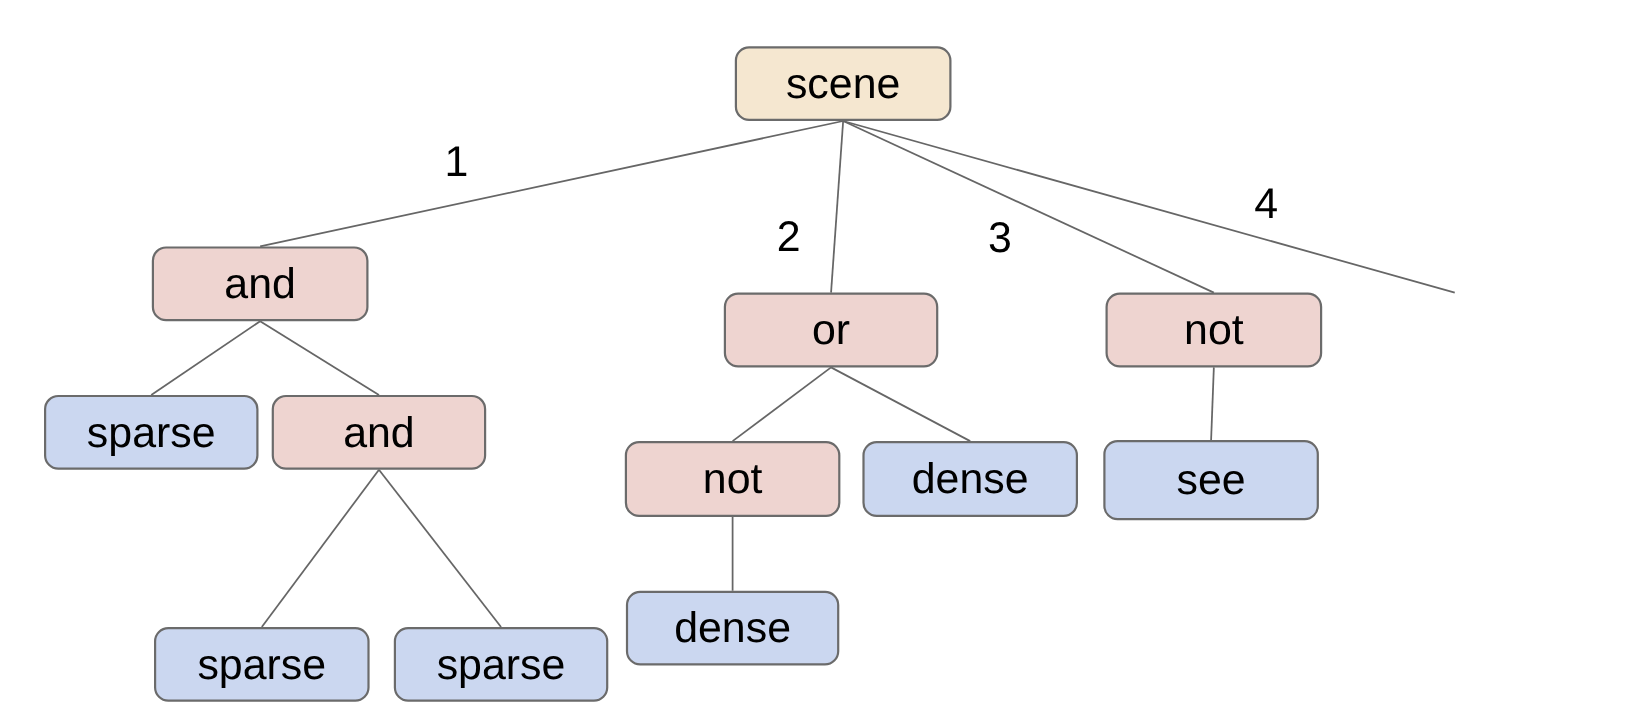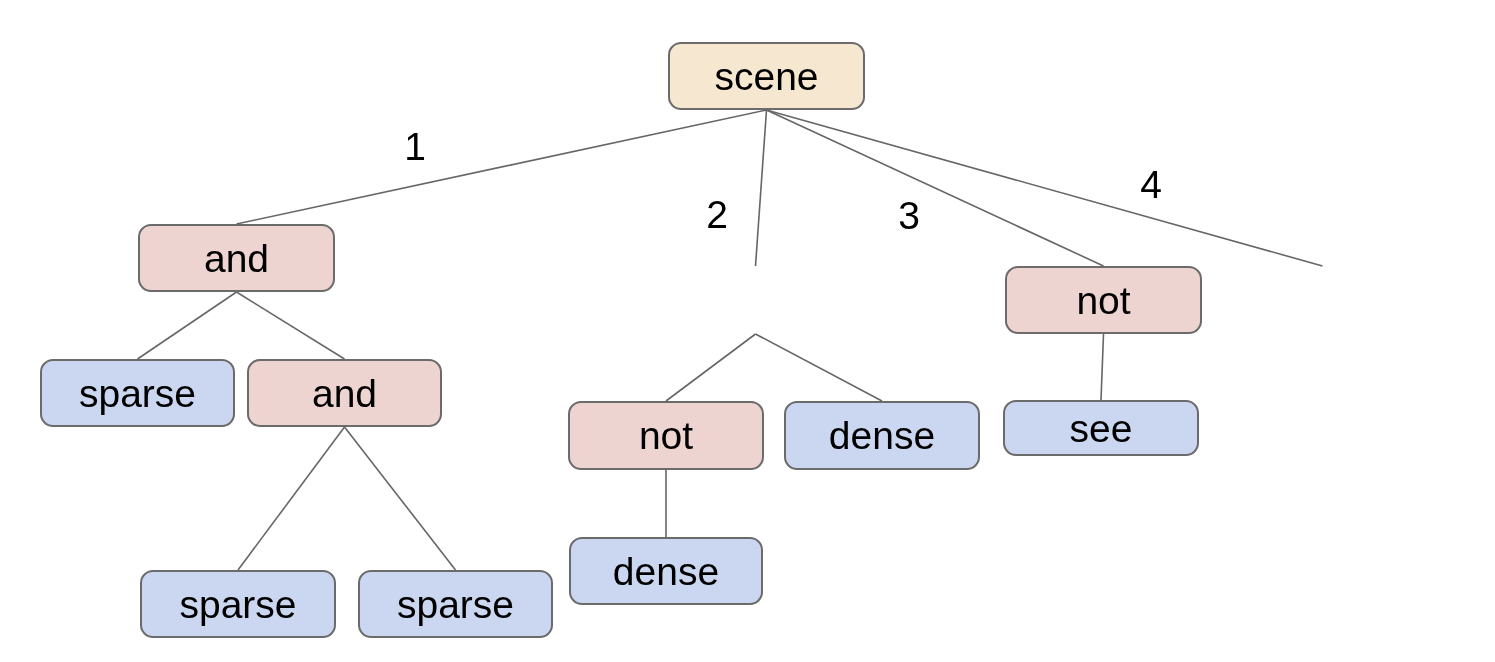--- a/index.html
+++ b/index.html
@@ -67,23 +67,24 @@
       <line x1="666" y1="470" x2="666" y2="537" stroke="#666666" stroke-width="1.6"></line>
       <line x1="1103.5" y1="334" x2="1101" y2="400" stroke="#666666" stroke-width="1.6"></line>
       <text x="415" y="160" class="edge-label">1</text>
       <text x="717" y="228" class="edge-label">2</text>
       <text x="909" y="229" class="edge-label">3</text>
       <text x="1151" y="198" class="edge-label">4</text>
     </svg>
   <div id="node-layer">
       <div class="node" style="left: 668px; top: 42px; width: 197px; height: 68px; background: rgb(245, 231, 208); border-color: rgb(107, 107, 107); color: rgb(0, 0, 0);">scene</div>
       <div class="node" style="left: 138px; top: 224px; width: 197px; height: 68px; background: rgb(238, 212, 208); border-color: rgb(107, 107, 107); color: rgb(0, 0, 0);">and</div>
+      <div class="node" style="left: 658px; top: 266px; width: 195px; height: 68px; background: rgb(238, 212, 208); border-color: rgb(107, 107, 107); color: rgb(0, 0, 0);">or</div>
       <div class="node" style="left: 1005px; top: 266px; width: 197px; height: 68px; background: rgb(238, 212, 208); border-color: rgb(107, 107, 107); color: rgb(0, 0, 0);">not</div>
       <div class="node" style="left: 40px; top: 359px; width: 195px; height: 68px; background: rgb(203, 215, 240); border-color: rgb(107, 107, 107); color: rgb(0, 0, 0);">sparse</div>
       <div class="node" style="left: 247px; top: 359px; width: 195px; height: 68px; background: rgb(238, 212, 208); border-color: rgb(107, 107, 107); color: rgb(0, 0, 0);">and</div>
       <div class="node" style="left: 568px; top: 401px; width: 196px; height: 69px; background: rgb(238, 212, 208); border-color: rgb(107, 107, 107); color: rgb(0, 0, 0);">not</div>
       <div class="node" style="left: 784px; top: 401px; width: 196px; height: 69px; background: rgb(203, 215, 240); border-color: rgb(107, 107, 107); color: rgb(0, 0, 0);">dense</div>
-      <div class="node" style="left: 1003px; top: 400px; width: 196px; height: 56px; background: rgb(203, 215, 240); border-color: rgb(107, 107, 107); color: rgb(0, 0, 0);">see</div>
+      <div class="node" style="left: 1003px; top: 400px; width: 196px; height: 73px; background: rgb(203, 215, 240); border-color: rgb(107, 107, 107); color: rgb(0, 0, 0);">see</div>
       <div class="node" style="left: 140px; top: 570px; width: 196px; height: 68px; background: rgb(203, 215, 240); border-color: rgb(107, 107, 107); color: rgb(0, 0, 0);">sparse</div>
       <div class="node" style="left: 358px; top: 570px; width: 195px; height: 68px; background: rgb(203, 215, 240); border-color: rgb(107, 107, 107); color: rgb(0, 0, 0);">sparse</div>
       <div class="node" style="left: 569px; top: 537px; width: 194px; height: 68px; background: rgb(203, 215, 240); border-color: rgb(107, 107, 107); color: rgb(0, 0, 0);">dense</div>
     </div>
 </div>
 
 </body></html>

